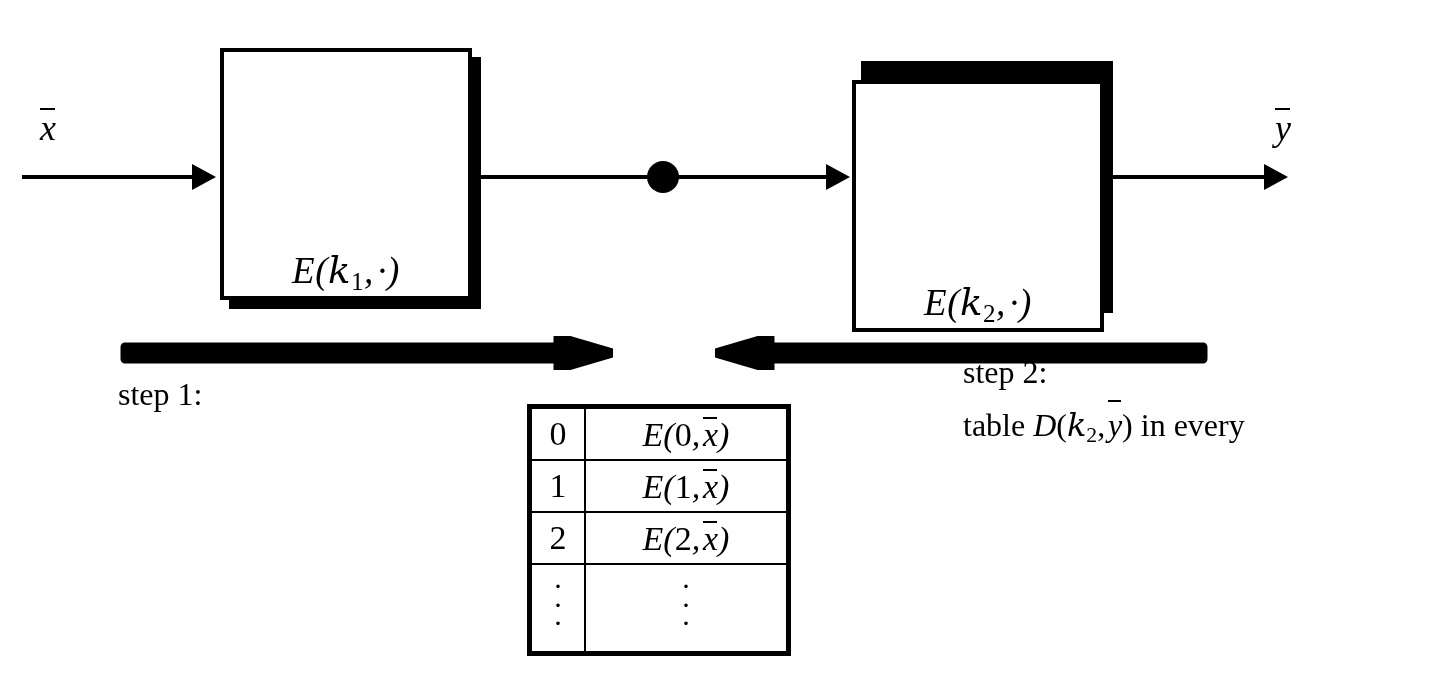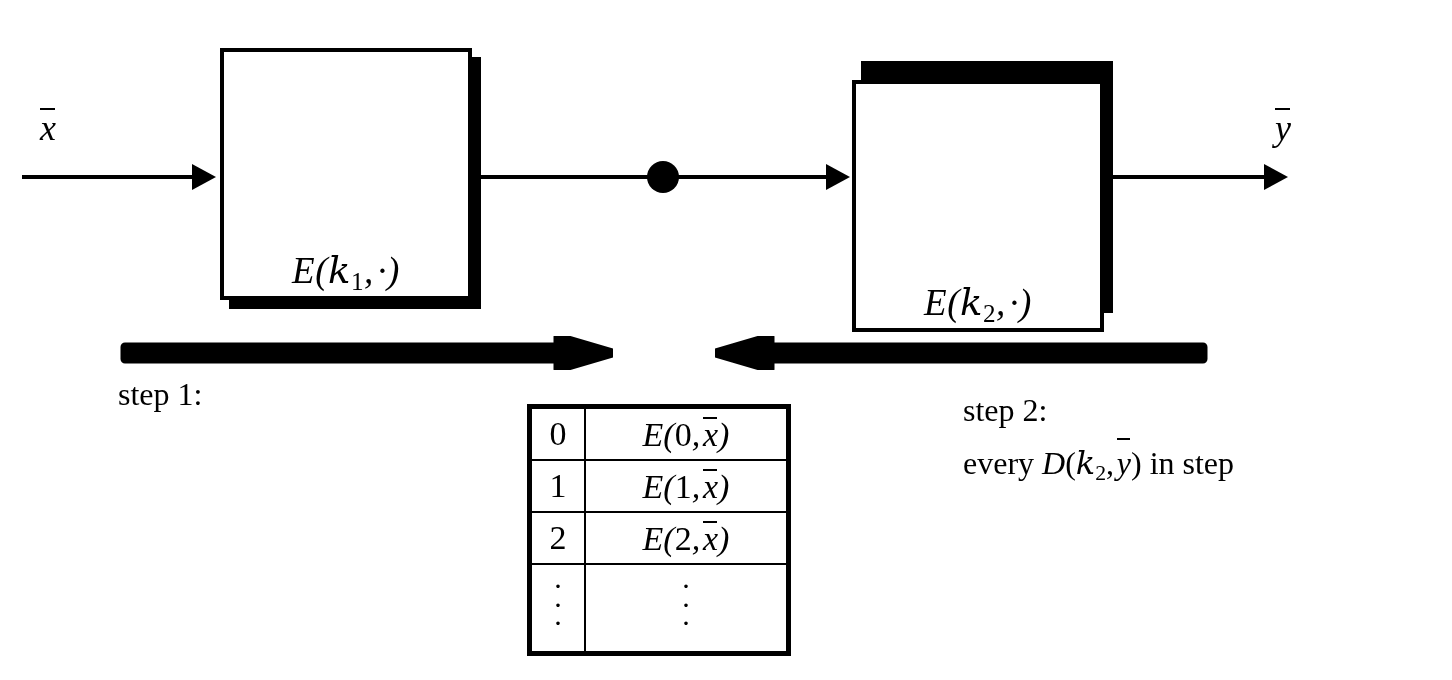--- a/index.html
+++ b/index.html
@@ -181,26 +181,26 @@
   <div class="thick-arrow" style="left:715px; top:336px; width:495px;">
     <svg width="495" height="34" viewBox="0 0 495 34">
       <path d="M 488 11 L 55 11 L 55 1 L 1 17 L 55 33 L 55 23 L 488 23 Z" fill="#000000" stroke="#000000" stroke-width="9" stroke-linejoin="round"></path>
     </svg>
   </div>
 
   <div class="step-text" style="left:118px; top:368px;">
     <span class="ln">step 1:</span>
   </div>
 
-  <div class="step-text" style="left:963px; top:384px;">
+  <div class="step-text" style="left:963px; top:346px;">
     <span class="ln">step 2:</span>
     <span class="ln">
-      <span>every</span>
+      <span>table</span>
       <span class="mathit">D</span><span>(</span><span class="kappa">k</span><span class="sub">2</span><span>, </span><span class="ovl"><span class="bar"></span><span class="mathit">y</span></span><span>)</span>
-      <span>in step</span>
+      <span>in every</span>
     </span>
   </div>
 
   <table class="lookup-table" style="left:527px; top:404px;">
     <tbody>
       <tr>
         <td class="c-key">0</td>
         <td class="c-val">
           <span class="mathit">E</span><span>(</span><span style="font-style:normal">0</span><span>, </span><span class="ovl"><span class="bar"></span><span class="mathit">x</span></span><span>)</span>
         </td>

